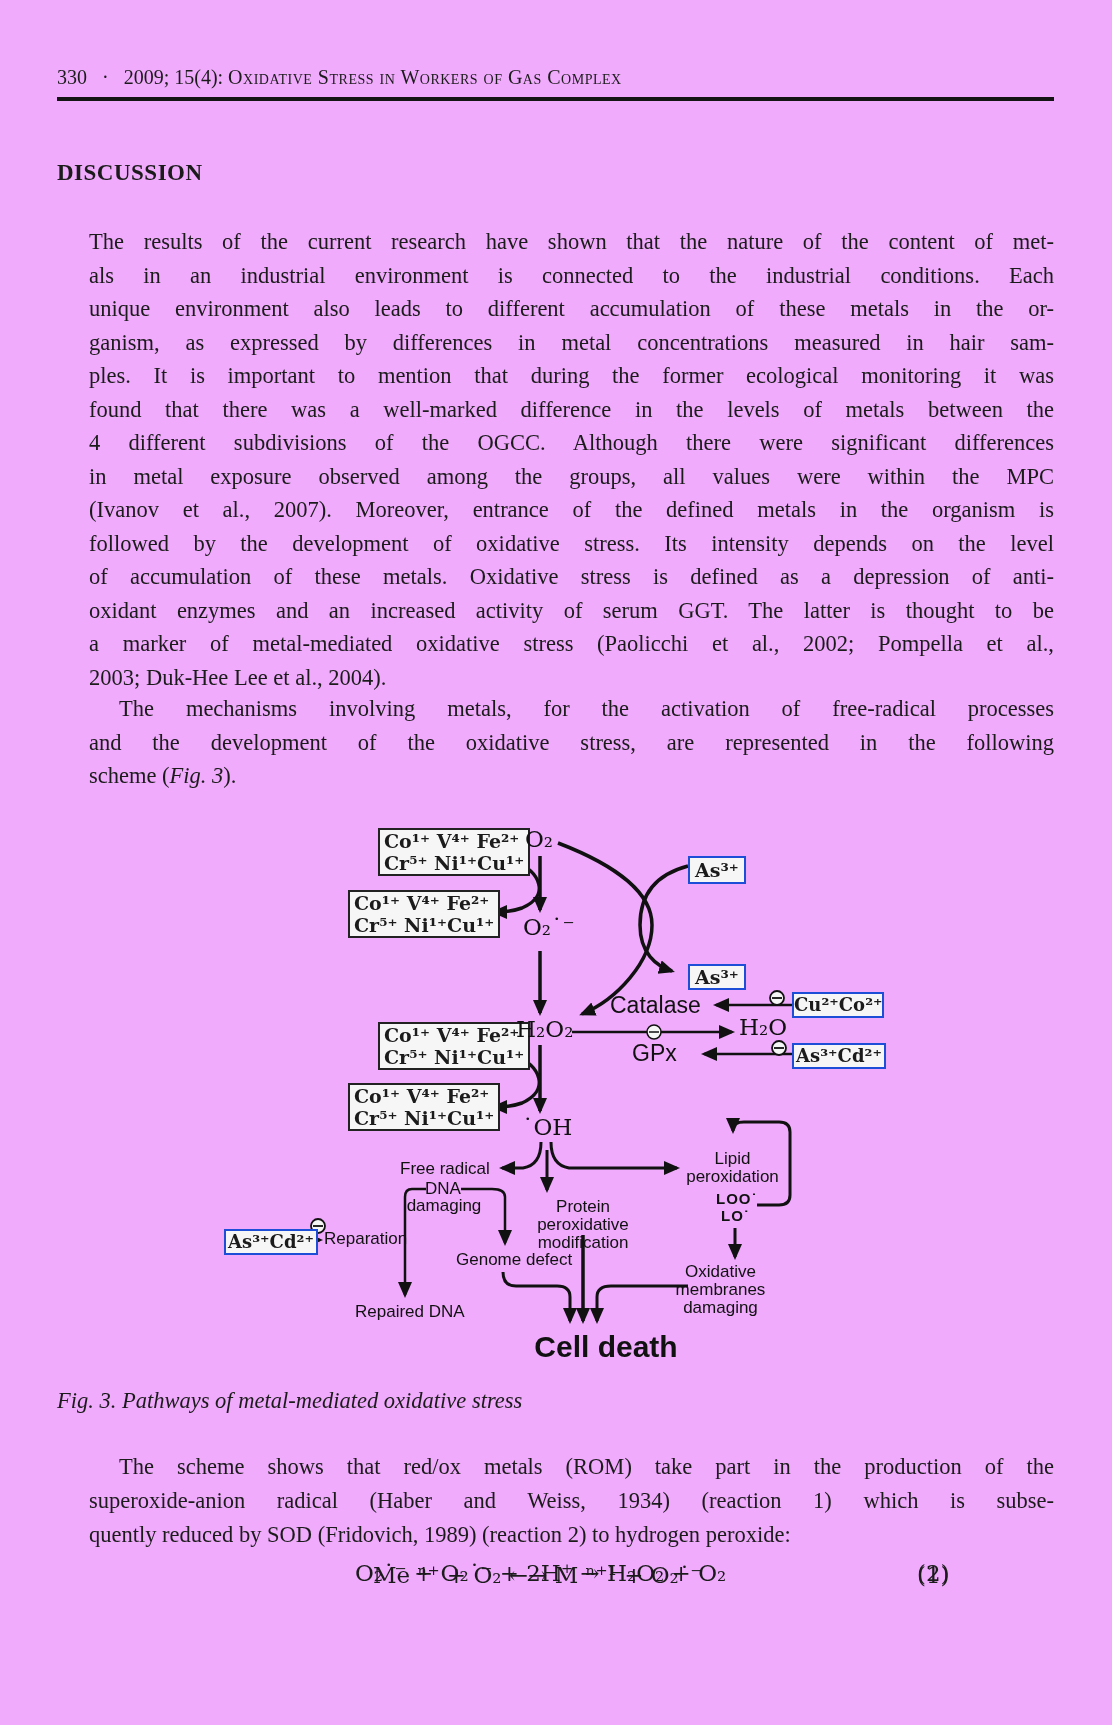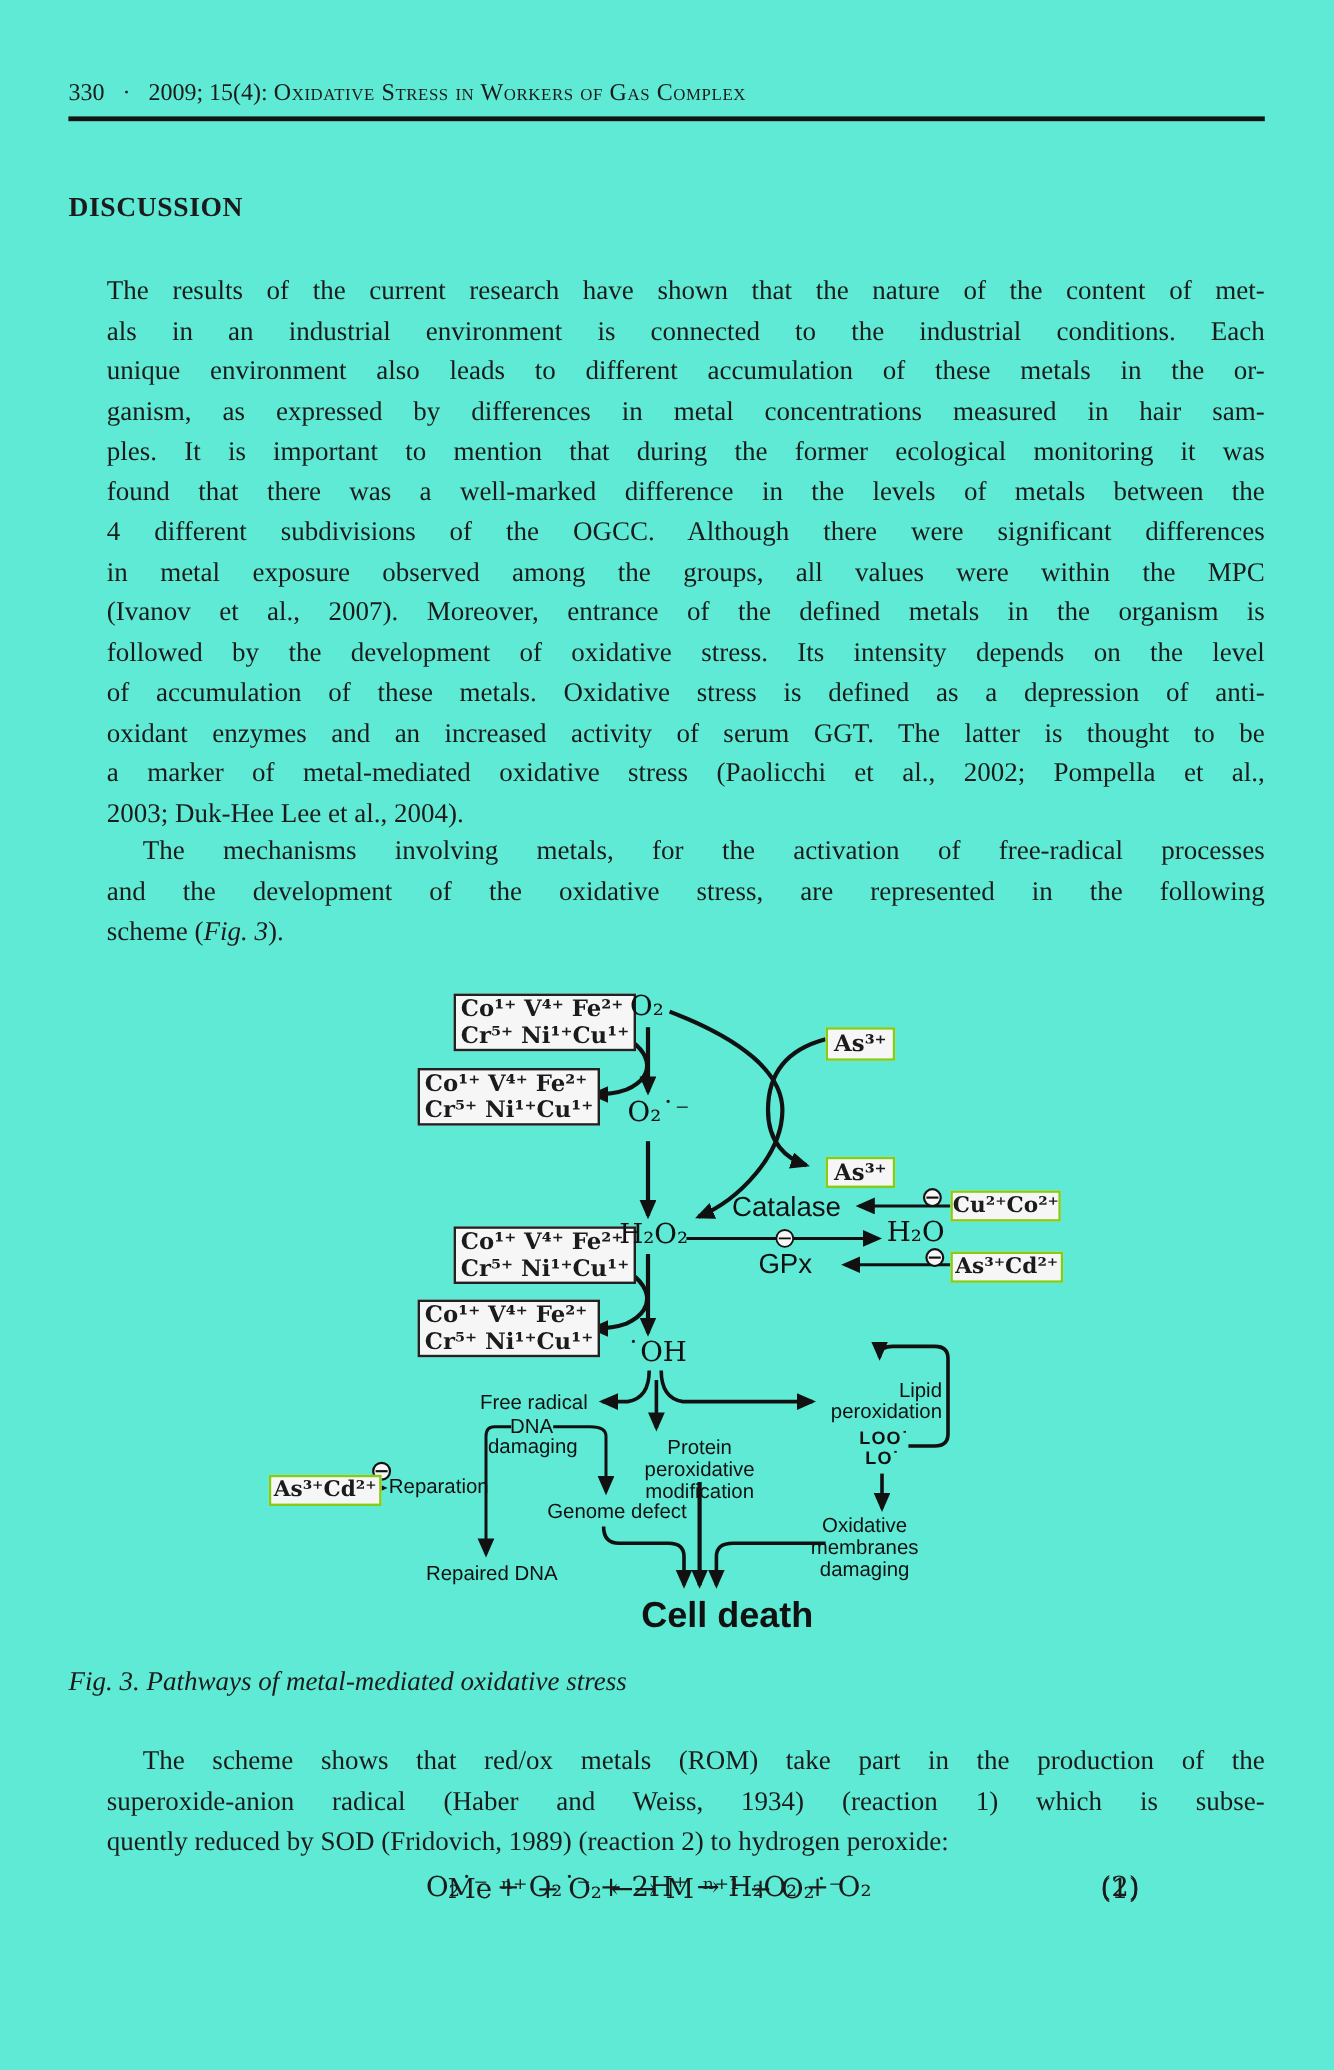--- a/index.html
+++ b/index.html
@@ -1,16 +1,16 @@
 <!DOCTYPE html>
 <html><head>
 <meta charset="utf-8">
 <style>
   html,body{margin:0;padding:0;}
-  .page{position:relative;width:1112px;height:1725px;background:#5eead4;color:#1b1b1b;
+  .page{position:relative;width:1112px;height:1725px;background:#f0abfc;color:#1b1b1b;
         font-family:"Liberation Serif",serif;overflow:hidden;}
   .abs{position:absolute;}
   
   .hdr{left:57px;top:66px;width:997px;font-size:20px;white-space:nowrap;}
   .hdr .sc{font-variant:small-caps;letter-spacing:0.5px;}
   .rule{left:57px;top:97px;width:997px;height:4px;background:#141414;}
   
   .h1{left:57px;top:160px;font-size:23px;font-weight:bold;letter-spacing:0.5px;}
   .para{left:57px;width:997px;font-size:22.5px;line-height:33.5px;}
   .para .ln{text-align:justify;text-align-last:justify;text-justify:inter-word;margin-left:32px;}
@@ -23,21 +23,21 @@
   .eqrow .n{position:absolute;left:860px;top:0;}
   
   #figure{left:220px;top:820px;width:680px;height:560px;}
   #figure svg{position:absolute;left:0;top:0;}
   .flab{position:absolute;color:#111;}
   .serif{font-family:"DejaVu Serif",serif;font-size:23px;}
   .sans{font-family:"Liberation Sans","DejaVu Sans",sans-serif;font-size:17px;line-height:18px;}
   .ctr{text-align:center;}
   .mbox{position:absolute;border:2px solid #222;background:#f6f6f6;padding:0 4px;
         font-family:"DejaVu Serif",serif;font-size:19px;font-weight:bold;line-height:22px;white-space:nowrap;}
-  .sbox{position:absolute;border:2px solid #84cc16;background:#f6f6f6;text-align:center;
+  .sbox{position:absolute;border:2px solid #1d4ed8;background:#f6f6f6;text-align:center;
         font-family:"DejaVu Serif",serif;font-weight:bold;}
   .rad{font-family:"Liberation Sans","DejaVu Sans",sans-serif;font-size:15px;font-weight:bold;letter-spacing:1px;text-align:right;}
   .cell{font-family:"Liberation Sans","DejaVu Sans",sans-serif;font-size:30px;font-weight:bold;}
   .bigsans{font-family:"Liberation Sans","DejaVu Sans",sans-serif;font-size:23px;}
 </style>
 </head>
 <body>
 
 <div class="page">
 
@@ -159,21 +159,21 @@
     <div class="flab sans" style="left:180px;top:340px;">Free radical</div>
     <div class="flab sans ctr" style="left:190px;top:360px;width:66px;">DNA</div>
     <div class="flab sans ctr" style="left:184px;top:377px;width:80px;">damaging</div>
     <div class="flab sans ctr" style="left:288px;top:378px;width:150px;">
       <div>Protein peroxidative</div>
       <div>modification</div>
     </div>
     <div class="flab sans" style="left:104px;top:410px;">Reparation</div>
     <div class="flab sans" style="left:236px;top:431px;">Genome defect</div>
     <div class="flab sans" style="left:135px;top:483px;">Repaired DNA</div>
-    <div class="flab sans ctr" style="left:460px;top:330px;width:105px;text-align:right;">
+    <div class="flab sans ctr" style="left:460px;top:330px;width:105px;">
       <div>Lipid</div>
       <div>peroxidation</div>
     </div>
     <div class="flab rad" style="left:496px;top:370px;">LOO˙</div>
     <div class="flab rad" style="left:501px;top:387px;">LO˙</div>
     <div class="flab sans ctr" style="left:448px;top:443px;width:105px;">
       <div>Oxidative</div>
       <div>membranes</div>
       <div>damaging</div>
     </div>

